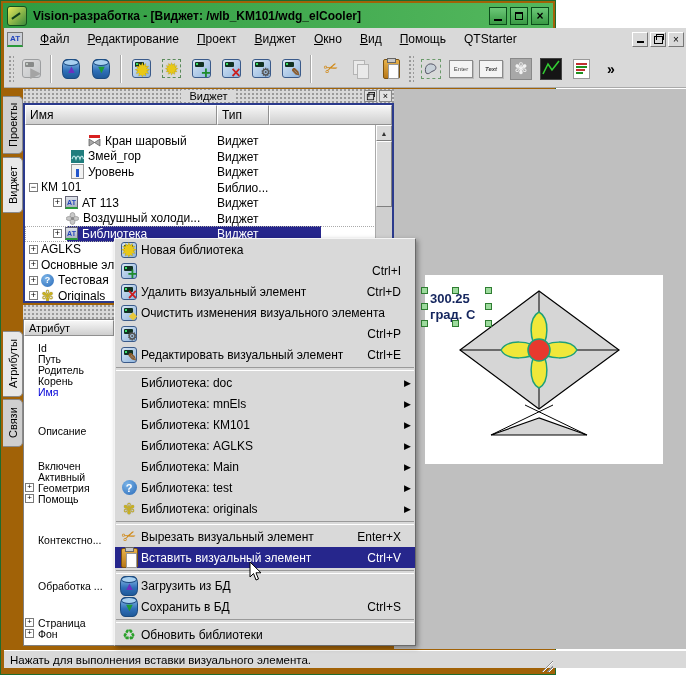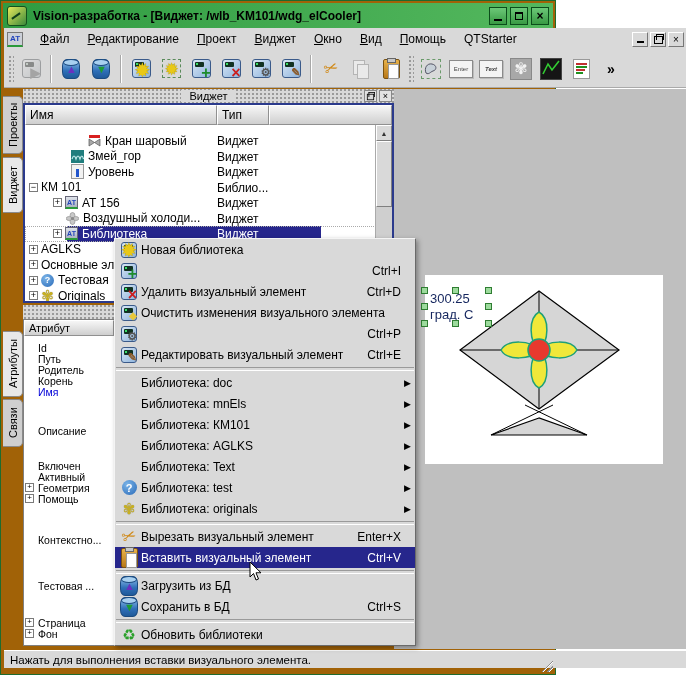--- a/index.html
+++ b/index.html
@@ -99,21 +99,21 @@
   .attr-hdr{width:90px;height:16px;background:linear-gradient(#f6f6f6,#cfcfcf);border:1px solid;border-color:#fff #909090 #909090 #fff;font-size:11px;display:flex;align-items:center;padding-left:4px;box-sizing:border-box;}
   .attr-rows{position:absolute;left:0;top:18px;right:0;bottom:0;padding-top:4px;}
   .attr-row{height:11px;display:flex;align-items:center;font-size:10.5px;color:#000;padding-left:14px;position:relative;}
   .attr-row.expand{padding-left:1px;}
   .attr-row .expander{width:9px;height:9px;font-size:8px;line-height:6px;margin-right:4px;}
   .attr-row.selected{color:#0000d8;}
   .attr-grid{position:absolute;left:111px;top:0;bottom:0;width:1px;background:#d0d0d0;}
   
   .canvas{position:absolute;left:393px;top:88px;width:292px;height:560px;background:#bfbfbf;}
   .page{position:absolute;left:31px;top:186px;width:238px;height:189px;background:#fff;}
-  .wtext{position:absolute;left:36px;top:202px;font-size:13px;font-weight:normal;color:#15265e;line-height:16px;white-space:pre;}
+  .wtext{position:absolute;left:36px;top:202px;font-size:13px;font-weight:bold;color:#15265e;line-height:16px;white-space:pre;}
   .handle{position:absolute;width:7px;height:7px;background:#9ddb9d;border:1px solid #2f7d32;box-sizing:border-box;}
   
   .ctxmenu{position:absolute;left:113px;top:237px;width:302px;background:#d9d9d9;border:1px solid;border-color:#f4f4f4 #6a6a6a #6a6a6a #f4f4f4;box-shadow:2px 2px 5px rgba(0,0,0,.35);z-index:100;box-sizing:border-box;}
   .ctx-item{height:21px;display:flex;align-items:center;padding:0 6px 0 2px;font-size:12px;color:#000;position:relative;}
   .ctx-item .cicon{width:24px;display:flex;justify-content:center;align-items:center;flex:none;}
   .ctx-item .cicon .wicon{width:16px;height:16px;}
   .ctx-item .clabel{white-space:nowrap;}
   .ctx-item .cshort{margin-left:auto;padding-right:8px;}
   .ctx-item .carrow{position:absolute;right:4px;font-size:9px;}
   .ctx-item.sel{background:#26268c;color:#fff;}
@@ -340,21 +340,21 @@
         <div class="tree-row" style="padding-left: 4px;">
           <span class="expander">−</span>
           <span>КМ 101</span>
           <span class="type">Библио...</span>
         </div>
         <div class="tree-row" style="padding-left: 28px;">
           <span class="expander">+</span>
           <span class="ticon">
             <span class="atlogo">AT</span>
           </span>
-          <span>АТ 156</span>
+          <span>АТ 113</span>
           <span class="type">Виджет</span>
         </div>
         <div class="tree-row" style="padding-left: 28px;">
           <span style="width:13px;flex:none;"></span>
           <span class="ticon">
             <svg width="13" height="13" viewBox="0 0 13 13">
               <ellipse cx="6.5" cy="3.5" rx="2.5" ry="3" fill="#c8c8c8" stroke="#888" stroke-width=".6"></ellipse>
               <ellipse cx="6.5" cy="9.5" rx="2.5" ry="3" fill="#c8c8c8" stroke="#888" stroke-width=".6"></ellipse>
               <ellipse cx="3" cy="6.5" rx="2.8" ry="2" fill="#c8c8c8" stroke="#888" stroke-width=".6"></ellipse>
               <ellipse cx="10" cy="6.5" rx="2.8" ry="2" fill="#c8c8c8" stroke="#888" stroke-width=".6"></ellipse>
@@ -446,21 +446,21 @@
         <div class="attr-row expand">
           <span class="expander">+</span>
           <span>Помощь</span>
         </div>
         <div style="height: 30px;"></div>
         <div class="attr-row">
           <span>Контекстно...</span>
         </div>
         <div style="height: 35px;"></div>
         <div class="attr-row">
-          <span>Тестовая ...</span>
+          <span>Обработка ...</span>
         </div>
         <div style="height: 26px;"></div>
         <div class="attr-row expand">
           <span class="expander">+</span>
           <span>Страница</span>
         </div>
         <div class="attr-row expand">
           <span class="expander">+</span>
           <span>Фон</span>
         </div>
@@ -568,21 +568,21 @@
         <span class="clabel">Библиотека: КМ101</span>
         <span class="carrow">▶</span>
       </div>
       <div class="ctx-item">
         <span class="cicon"></span>
         <span class="clabel">Библиотека: AGLKS</span>
         <span class="carrow">▶</span>
       </div>
       <div class="ctx-item">
         <span class="cicon"></span>
-        <span class="clabel">Библиотека: Text</span>
+        <span class="clabel">Библиотека: Main</span>
         <span class="carrow">▶</span>
       </div>
       <div class="ctx-item">
         <span class="cicon">
           <span class="qic">?</span>
         </span>
         <span class="clabel">Библиотека: test</span>
         <span class="carrow">▶</span>
       </div>
       <div class="ctx-item">

